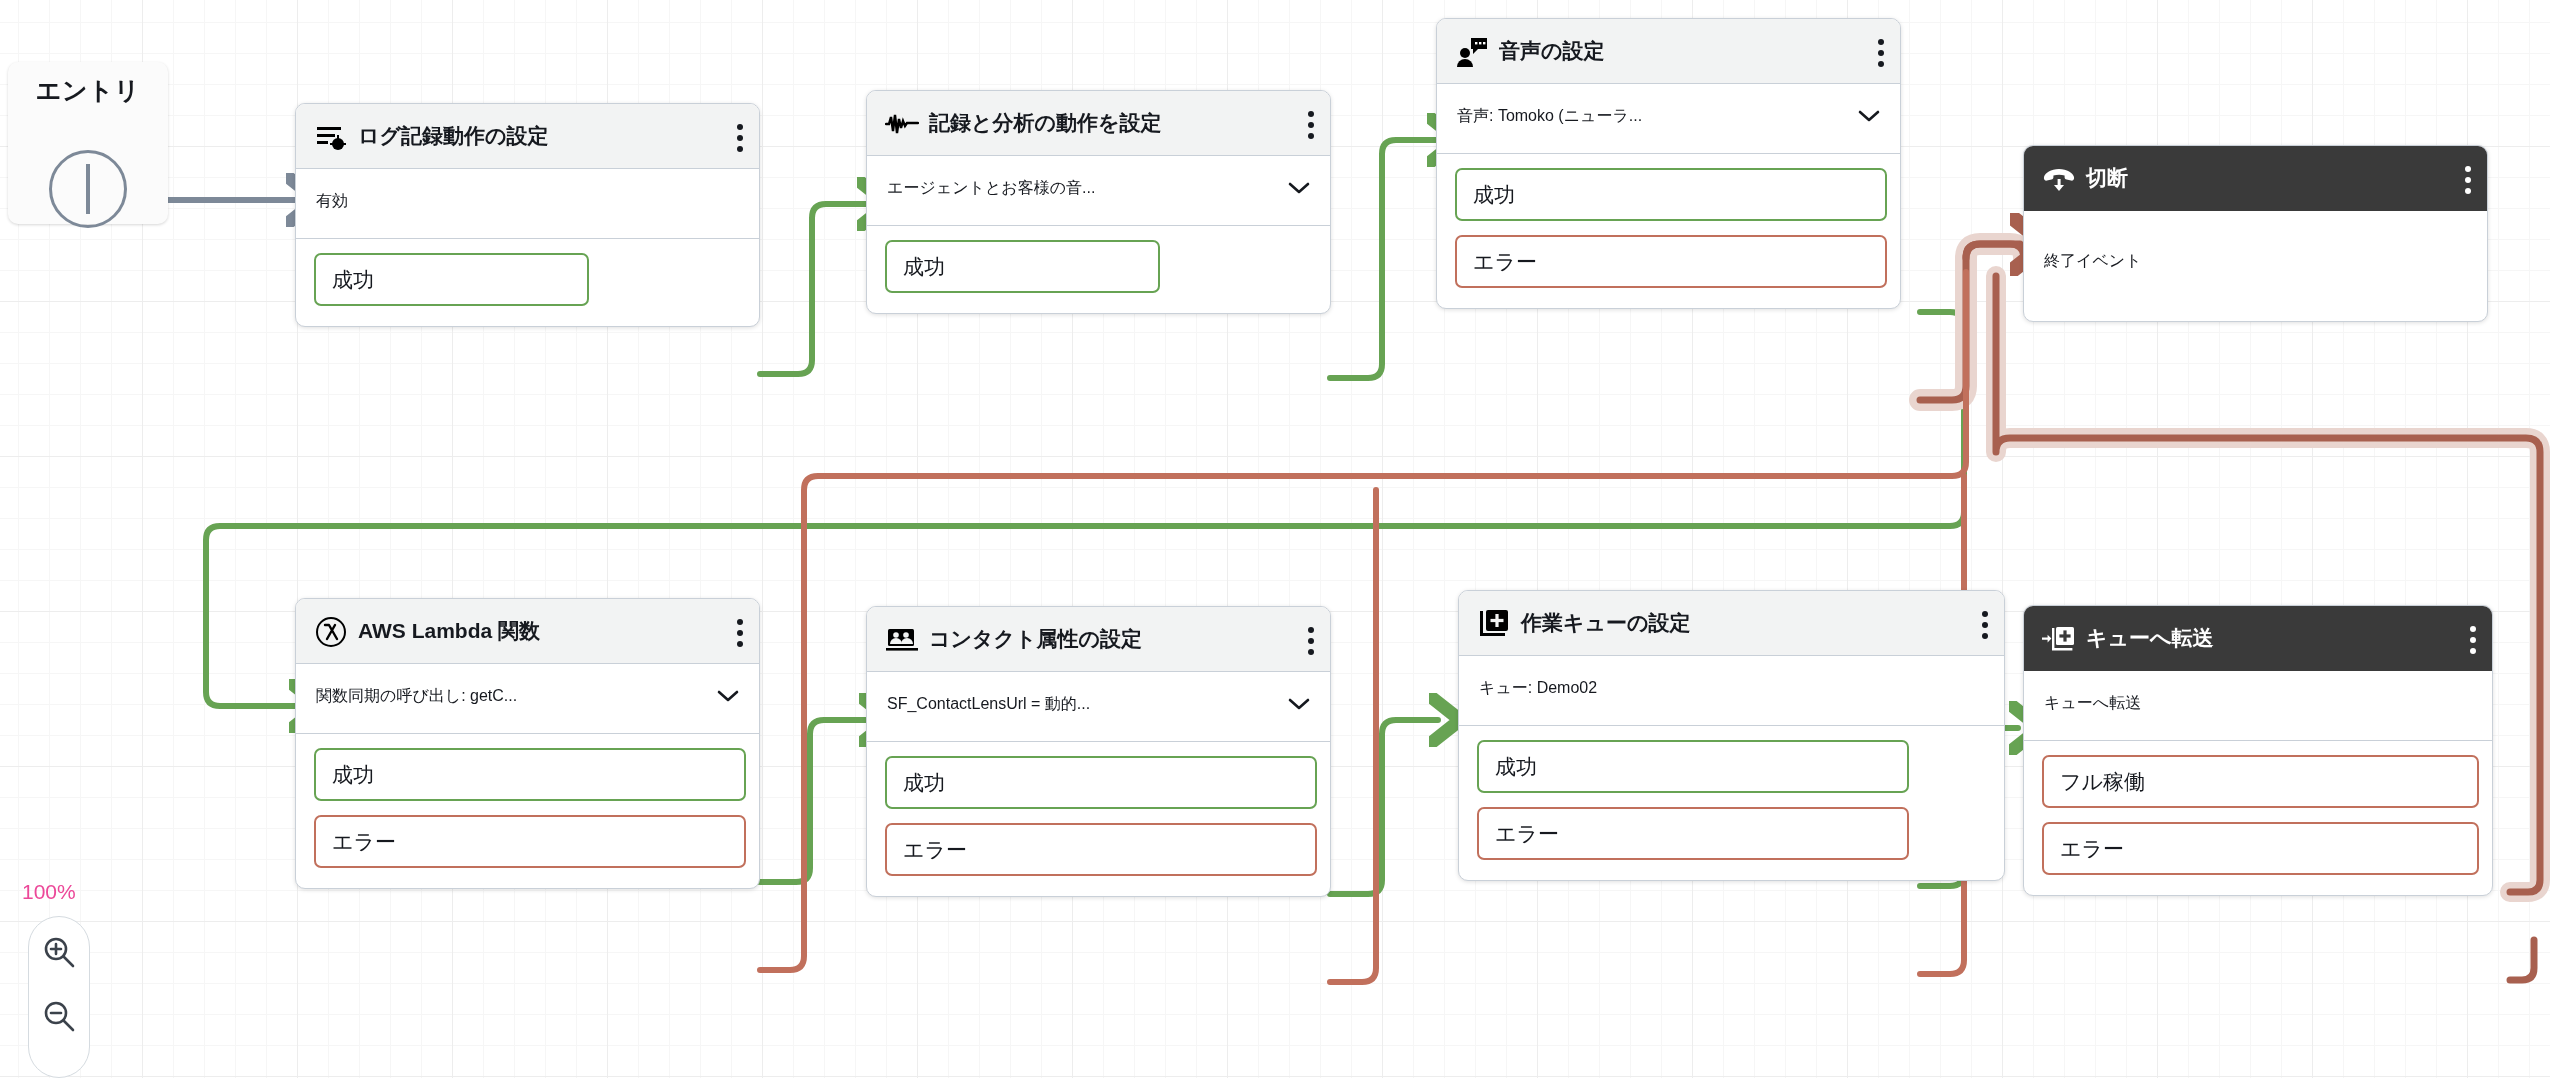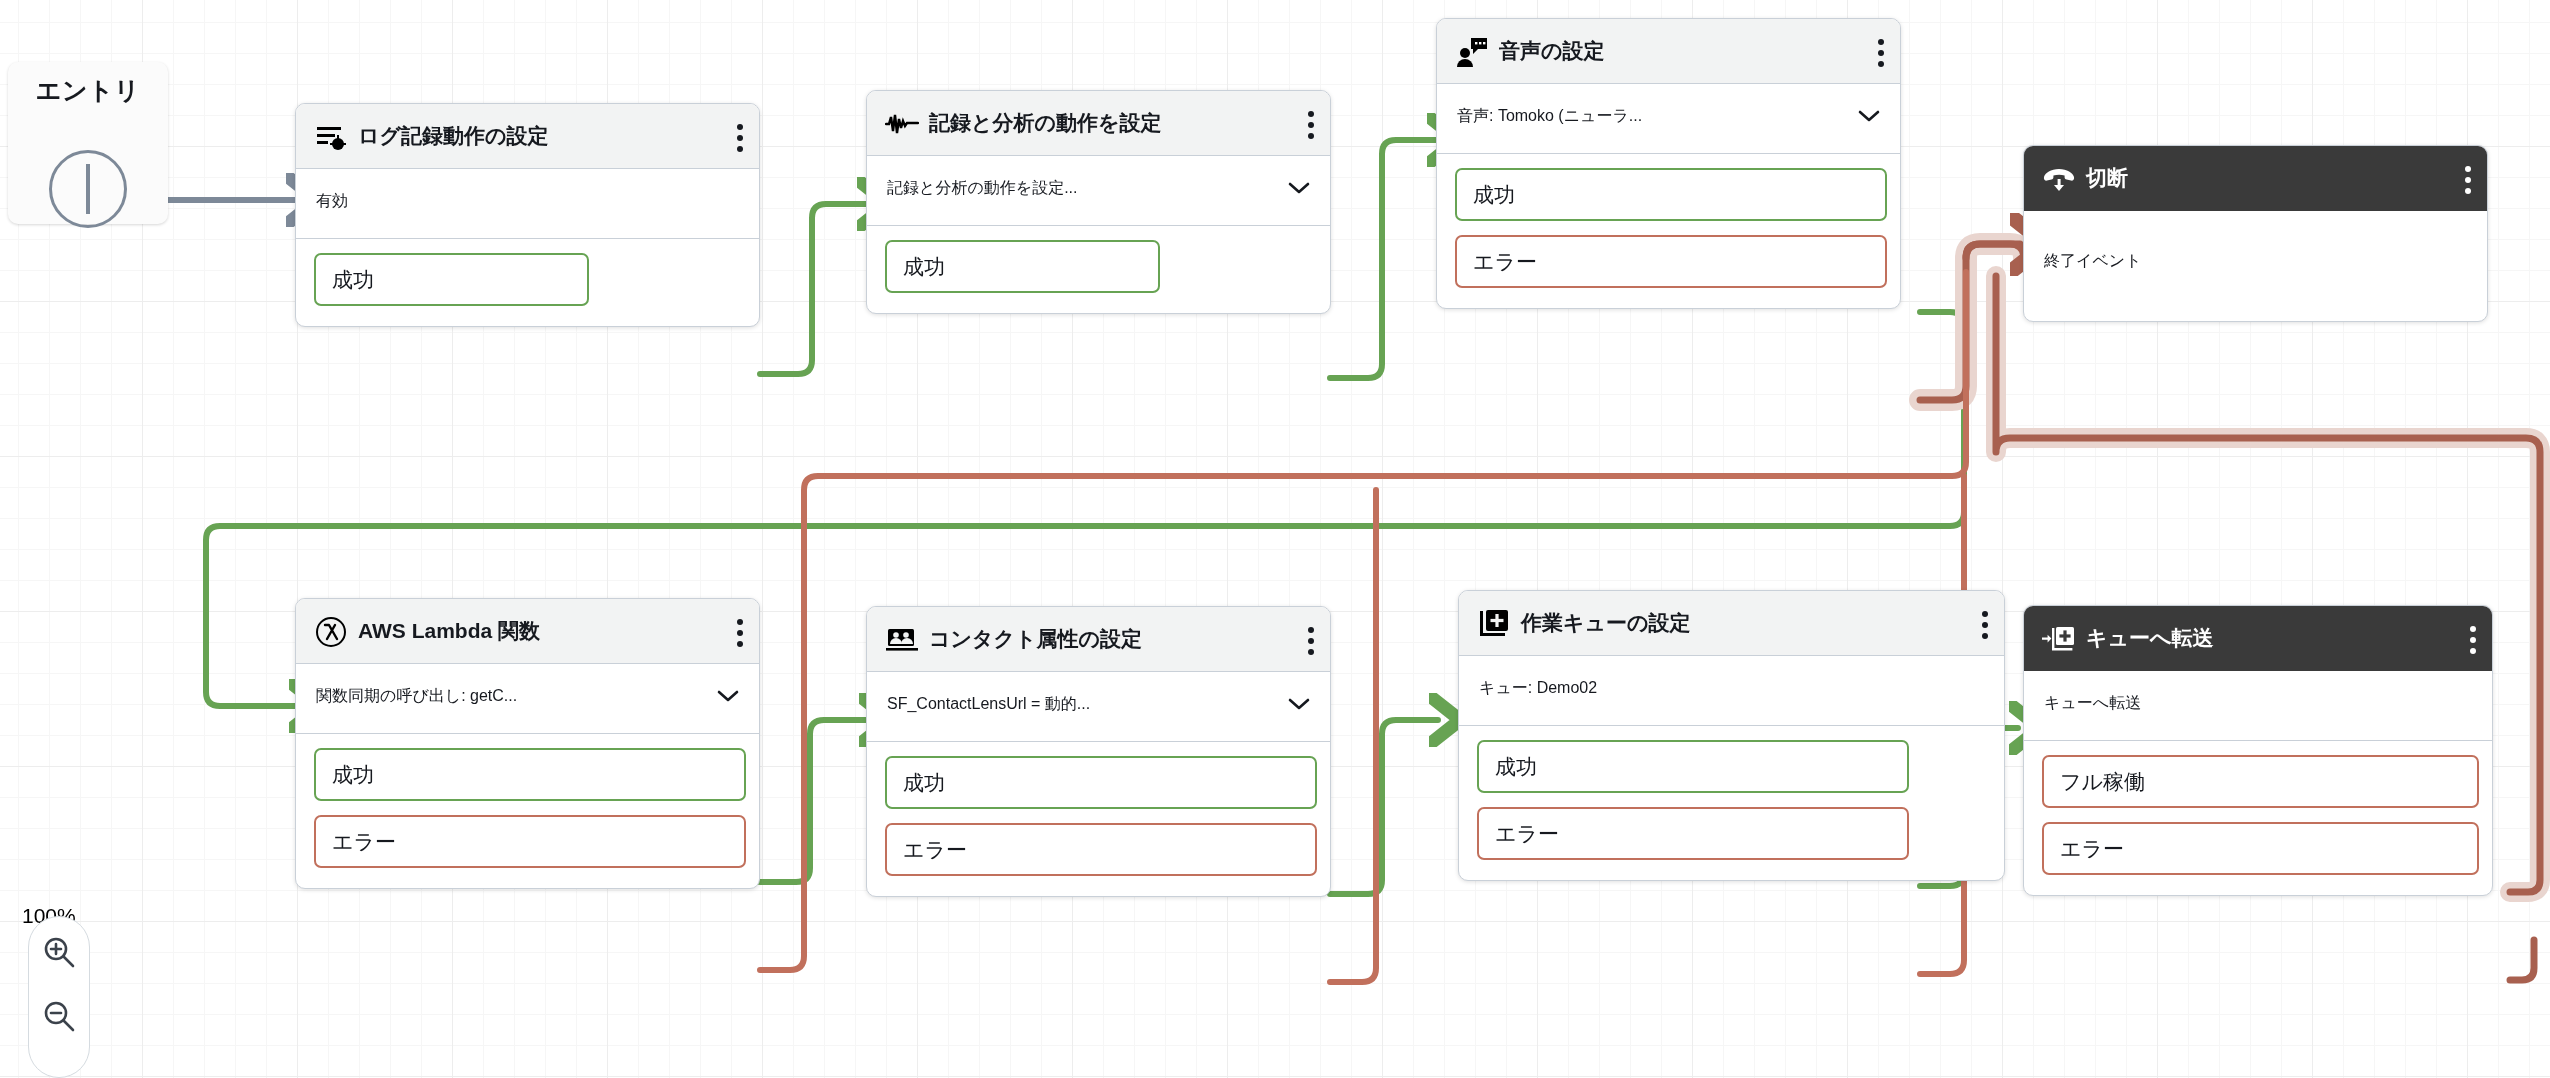--- a/index.html
+++ b/index.html
@@ -114,21 +114,21 @@
     padding-left:16px;
     font-size:21px;color:#16191f;
     background:#fff;
   }
   .port + .port{margin-top:14px;}
   .port.err{border-color:#c1705c;}
 
   
   .zoom-label{
     position:absolute;left:22px;top:880px;
-    font-size:21px;color:#000000;z-index:7;margin-top:24px;
+    font-size:21px;color:#ec4899;z-index:7;
   }
   .zoom-ctl{
     position:absolute;left:28px;top:916px;
     width:62px;height:162px;
     background:#fff;border:1px solid #d5dbe0;
     border-radius:31px;
     z-index:7;
     display:flex;flex-direction:column;align-items:center;
     padding-top:18px;gap:30px;
     box-sizing:border-box;
@@ -233,21 +233,21 @@
       </svg>
     </span>
     <span class="node-title">記録と分析の動作を設定</span>
     <span class="kebab">
         <i></i>
         <i></i>
         <i></i>
       </span>
   </div>
   <div class="node-body">
-    <span class="body-text">記録と分析の動作を設定...</span>
+    <span class="body-text">エージェントとお客様の音...</span>
     <span class="chev">
       <svg width="22" height="14" viewBox="0 0 22 14" fill="none" stroke="currentColor" stroke-width="2.6" stroke-linecap="round" stroke-linejoin="round">
           <path d="M2,3 L11,11 L20,3"></path>
         </svg>
     </span>
   </div>
   <div class="node-ports">
     <div class="port" style="width:275px;">成功</div>
   </div>
 </div>

